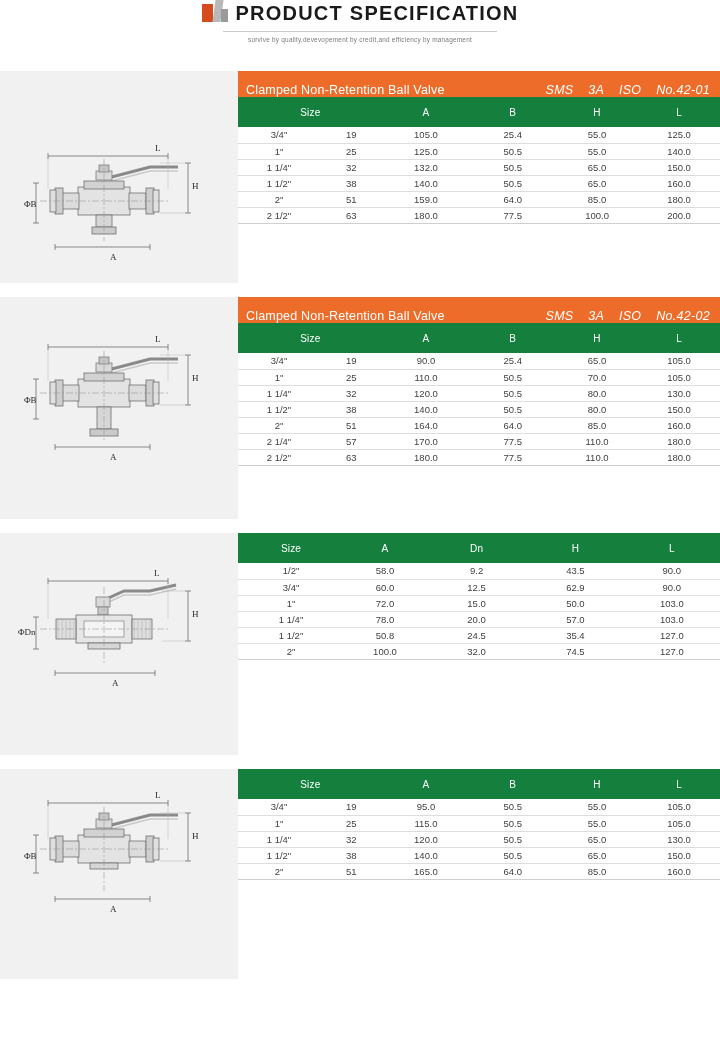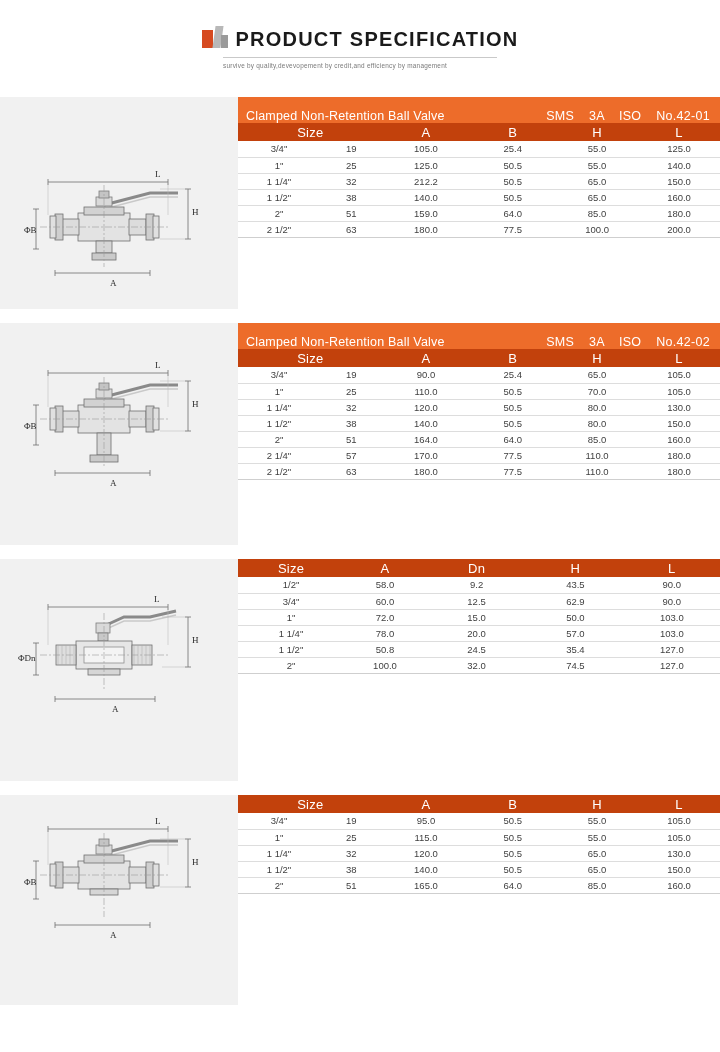--- a/index.html
+++ b/index.html
@@ -12,21 +12,21 @@
   #page {
     position: relative;
     width: 720px;
     height: 1052px;
     overflow: hidden;
     background: #fff;
   }
 
   
   .header {
-    padding-top: 26px;
+    text-align: center;
   }
   .header-row {
     display: flex;
     align-items: center;
     justify-content: center;
     gap: 8px;
   }
   .logo-mark {
     position: relative;
     width: 26px; height: 26px;
@@ -100,35 +100,35 @@
     align-items: center;
     justify-content: space-between;
     padding: 11px 10px 0 8px;
     font-size: 12.5px;
     letter-spacing: 0.2px;
   }
   .banner .std {
     font-size: 12.5px;
     letter-spacing: 0.3px;
   }
-  .banner .std span { margin-left: 11px; }
+  .banner .std span { margin-left: 11px; font-style: italic; }
 
   
   table.spec {
     width: 100%;
     border-collapse: collapse;
     font-size: 9.5px;
     color: #3a3a3a;
   }
   table.spec thead th {
-    background: #c2410c;
+    background: #15803d;
     color: #ffffff;
     font-weight: normal;
-    font-size: 13px;
-    height: 18px;
+    font-size: 10px;
+    height: 30px;
     letter-spacing: 0.2px;
     border: none;
   }
   table.spec tbody td {
     height: 16px;
     text-align: center;
     border-bottom: 1px solid #dddddd;
     font-size: 9.5px;
     color: #3f3f3f;
   }
@@ -280,21 +280,21 @@
               <td>1"</td>
               <td>25</td>
               <td>125.0</td>
               <td>50.5</td>
               <td>55.0</td>
               <td>140.0</td>
             </tr>
           <tr>
               <td>1 1/4"</td>
               <td>32</td>
-              <td>212.2</td>
+              <td>132.0</td>
               <td>50.5</td>
               <td>65.0</td>
               <td>150.0</td>
             </tr>
           <tr>
               <td>1 1/2"</td>
               <td>38</td>
               <td>140.0</td>
               <td>50.5</td>
               <td>65.0</td>

